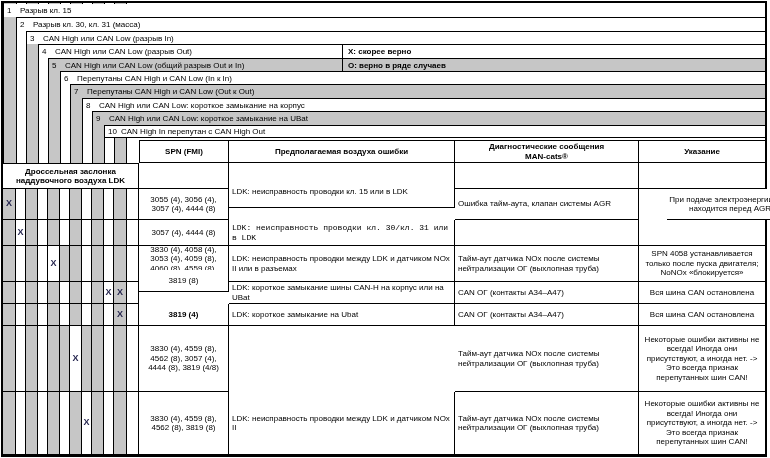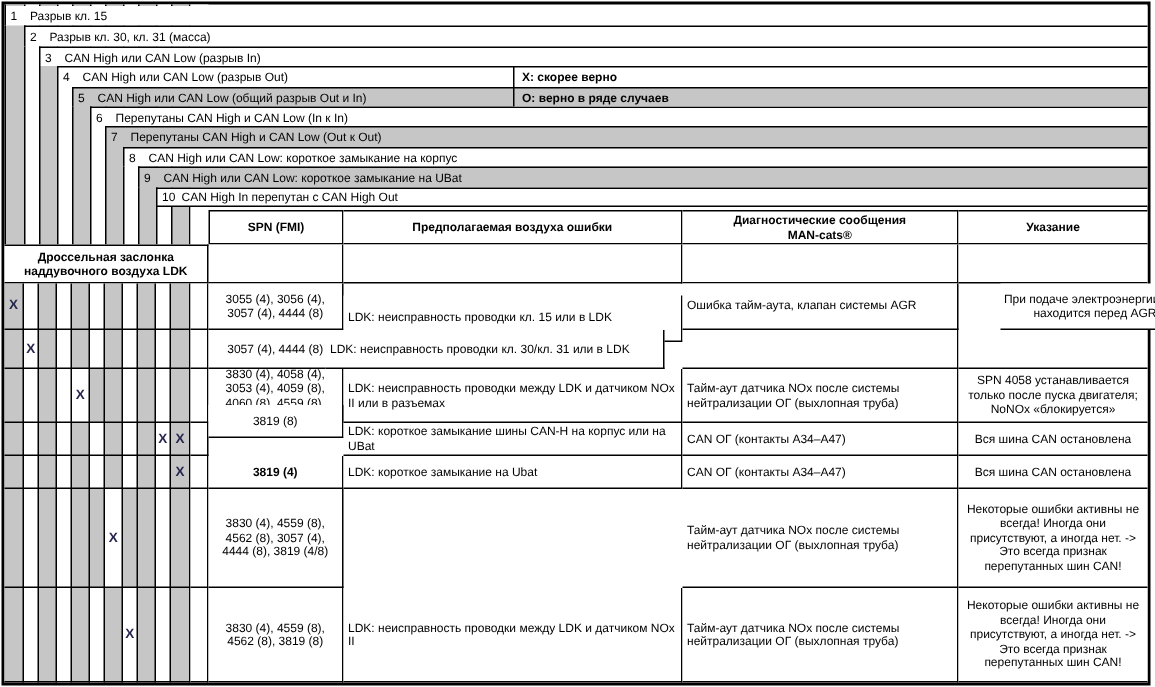--- a/index.html
+++ b/index.html
@@ -95,39 +95,39 @@
       <div class="c center" style="left: 35px; top: 186px; width: 10px; height: 31px; background: rgb(255, 255, 255);"></div>
       <div class="c center" style="left: 45px; top: 186px; width: 12px; height: 31px; background: rgb(198, 198, 198);"></div>
       <div class="c center" style="left: 57px; top: 186px; width: 10px; height: 31px; background: rgb(255, 255, 255);"></div>
       <div class="c center" style="left: 67px; top: 186px; width: 12px; height: 31px; background: rgb(198, 198, 198);"></div>
       <div class="c center" style="left: 79px; top: 186px; width: 10px; height: 31px; background: rgb(255, 255, 255);"></div>
       <div class="c center" style="left: 89px; top: 186px; width: 12px; height: 31px; background: rgb(198, 198, 198);"></div>
       <div class="c center" style="left: 101px; top: 186px; width: 10px; height: 31px; background: rgb(255, 255, 255);"></div>
       <div class="c center" style="left: 111px; top: 186px; width: 13px; height: 31px; background: rgb(198, 198, 198);"></div>
       <div class="c" style="left: 124px; top: 186px; width: 12px; height: 31px;"></div>
       <div class="c spn" style="left: 136px; top: 186px; width: 90px; height: 31px;">3055 (4), 3056 (4), 3057 (4), 4444 (8)</div>
-      <div class="c left" style="left: 226px; top: 194px; width: 226px; height: 31px;">LDK: неисправность проводки кл. 15 или в LDK</div>
+      <div class="c left" style="left: 226px; top: 174px; width: 226px; height: 31px;">LDK: неисправность проводки кл. 15 или в LDK</div>
       <div class="c left" style="left: 452px; top: 186px; width: 184px; height: 31px;">Ошибка тайм-аута, клапан системы AGR</div>
       <div class="c center" style="left: 648px; top: 186px; width: 126px; height: 31px; border-right: none; padding: 1px 2px; margin-left: 16px;">При подаче электроэнергии LDK находится перед AGR</div>
       <div class="c center" style="left: 0px; top: 217px; width: 13px; height: 26px; background: rgb(198, 198, 198);"></div>
       <div class="c center" style="left: 13px; top: 217px; width: 10px; height: 26px; background: rgb(255, 255, 255);">
         <div class="xm" style="color: rgb(38, 38, 79);">X</div>
       </div>
       <div class="c center" style="left: 23px; top: 217px; width: 12px; height: 26px; background: rgb(198, 198, 198);"></div>
       <div class="c center" style="left: 35px; top: 217px; width: 10px; height: 26px; background: rgb(255, 255, 255);"></div>
       <div class="c center" style="left: 45px; top: 217px; width: 12px; height: 26px; background: rgb(198, 198, 198);"></div>
       <div class="c center" style="left: 57px; top: 217px; width: 10px; height: 26px; background: rgb(255, 255, 255);"></div>
       <div class="c center" style="left: 67px; top: 217px; width: 12px; height: 26px; background: rgb(198, 198, 198);"></div>
       <div class="c center" style="left: 79px; top: 217px; width: 10px; height: 26px; background: rgb(255, 255, 255);"></div>
       <div class="c center" style="left: 89px; top: 217px; width: 12px; height: 26px; background: rgb(198, 198, 198);"></div>
       <div class="c center" style="left: 101px; top: 217px; width: 10px; height: 26px; background: rgb(255, 255, 255);"></div>
       <div class="c center" style="left: 111px; top: 217px; width: 13px; height: 26px; background: rgb(198, 198, 198);"></div>
       <div class="c" style="left: 124px; top: 217px; width: 12px; height: 26px;"></div>
       <div class="c spn" style="left: 136px; top: 217px; width: 90px; height: 26px;">3057 (4), 4444 (8)</div>
-      <div class="c left" style="left: 214px; top: 217px; width: 226px; height: 26px;">LDK: неисправность проводки кл. 30/кл. 31 или в LDK</div>
+      <div class="c left" style="left: 226px; top: 217px; width: 226px; height: 26px; font-family: Liberation Mono, monospace;">LDK: неисправность проводки кл. 30/кл. 31 или в LDK</div>
       <div class="c left" style="left: 452px; top: 217px; width: 184px; height: 26px;"></div>
       <div class="c center" style="left: 636px; top: 217px; width: 126px; height: 26px; border-right: none; padding: 1px 2px;"></div>
       <div class="c center" style="left: 0px; top: 243px; width: 13px; height: 36px; background: rgb(198, 198, 198);"></div>
       <div class="c center" style="left: 13px; top: 243px; width: 10px; height: 36px; background: rgb(255, 255, 255);"></div>
       <div class="c center" style="left: 23px; top: 243px; width: 12px; height: 36px; background: rgb(198, 198, 198);"></div>
       <div class="c center" style="left: 35px; top: 243px; width: 10px; height: 36px; background: rgb(255, 255, 255);"></div>
       <div class="c center" style="left: 45px; top: 243px; width: 12px; height: 36px; background: rgb(255, 255, 255);">
         <div class="xm" style="color: rgb(38, 38, 79);">X</div>
       </div>
       <div class="c center" style="left: 57px; top: 243px; width: 10px; height: 36px; background: rgb(198, 198, 198);"></div>

